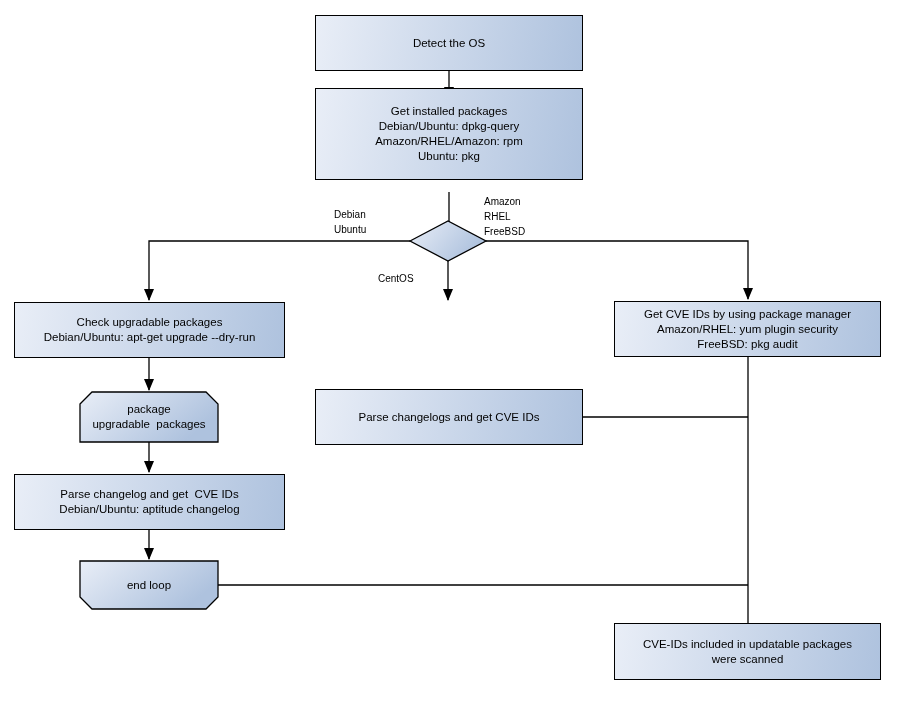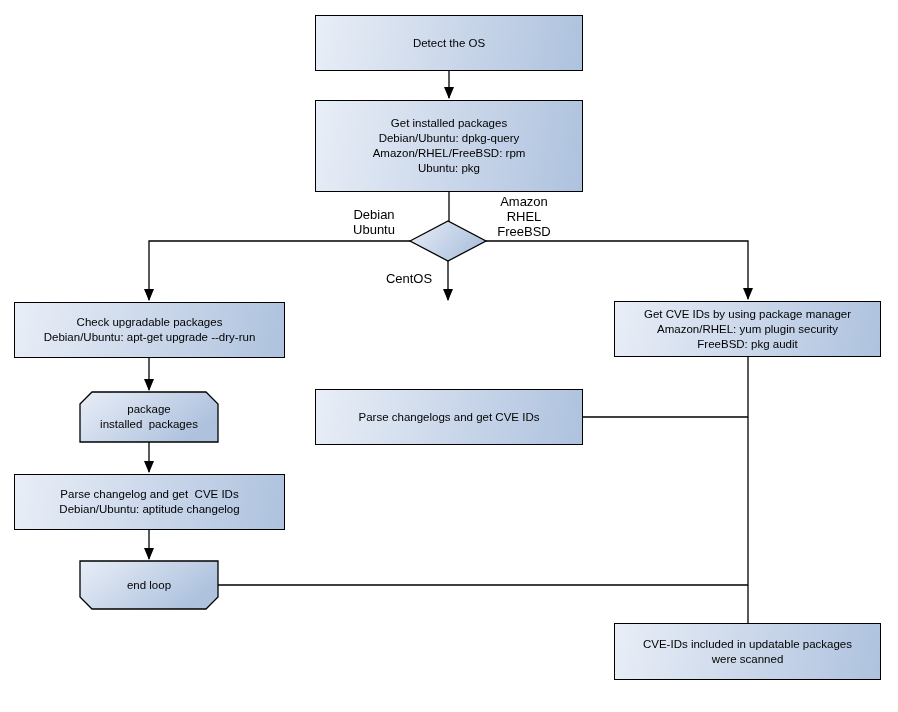--- a/index.html
+++ b/index.html
@@ -34,22 +34,22 @@
   }
   .node.rect {
     background: linear-gradient(100deg, var(--node-fill-light, #e9eef7) 0%, var(--node-fill-dark, #aec2de) 100%);
     border: 1px solid var(--node-border, #000000);
   }
   .node .line, .elabel .line {
     white-space: pre;
   }
   .elabel {
     position: absolute;
-    text-align: center;
-    font-size: 13px;
+    text-align: left;
+    font-size: 10px;
     line-height: 15px;
     color: var(--text, #000000);
   }
 </style>
 </head>
 <body>
 
 <div class="canvas">
 
   <svg class="layer" width="898" height="712" viewBox="0 0 898 712">
@@ -79,24 +79,24 @@
 
     <polygon points="410,241 448,221 486,241 448,261" fill="url(#gfill)" style="stroke:var(--node-border, #000000)" stroke-width="1.3"></polygon>
     <polygon points="80,404 92,392 206,392 218,404 218,442 80,442" fill="url(#gfill)" style="stroke:var(--node-border, #000000)" stroke-width="1.3"></polygon>
     <polygon points="80,561 218,561 218,597 206,609 92,609 80,597" fill="url(#gfill)" style="stroke:var(--node-border, #000000)" stroke-width="1.3"></polygon>
   </svg>
 
   <div class="node rect" style="left:315px; top:15px; width:268px; height:56px">
     <div class="line">Detect the OS</div>
   </div>
 
-  <div class="node rect" style="left:315px; top:100px; width:268px; height:92px">
+  <div class="node rect" style="left:315px; top:88px; width:268px; height:92px">
     <div class="line">Get installed packages</div>
     <div class="line">Debian/Ubuntu: dpkg-query</div>
-    <div class="line">Amazon/RHEL/FreeBSD: rpm</div>
+    <div class="line">Amazon/RHEL/Amazon: rpm</div>
     <div class="line">Ubuntu: pkg</div>
   </div>
 
   <div class="elabel" style="left:334px; top:207px; width:80px">
     <div class="line">Debian</div>
     <div class="line">Ubuntu</div>
   </div>
 
   <div class="elabel" style="left:484px; top:194px; width:80px">
     <div class="line">Amazon</div>
@@ -115,21 +115,21 @@
 
 
   <div class="node rect" style="left:614px; top:301px; width:267px; height:56px">
     <div class="line">Get CVE IDs by using package manager</div>
     <div class="line">Amazon/RHEL: yum plugin security</div>
     <div class="line">FreeBSD: pkg audit</div>
   </div>
 
   <div class="node" style="left:80px; top:392px; width:138px; height:50px">
     <div class="line">package</div>
-    <div class="line">installed  packages</div>
+    <div class="line">upgradable  packages</div>
   </div>
 
   <div class="node rect" style="left:315px; top:389px; width:268px; height:56px">
     <div class="line">Parse changelogs and get CVE IDs</div>
   </div>
 
   <div class="node rect" style="left:14px; top:474px; width:271px; height:56px">
     <div class="line">Parse changelog and get  CVE IDs</div>
     <div class="line">Debian/Ubuntu: aptitude changelog</div>
   </div>

